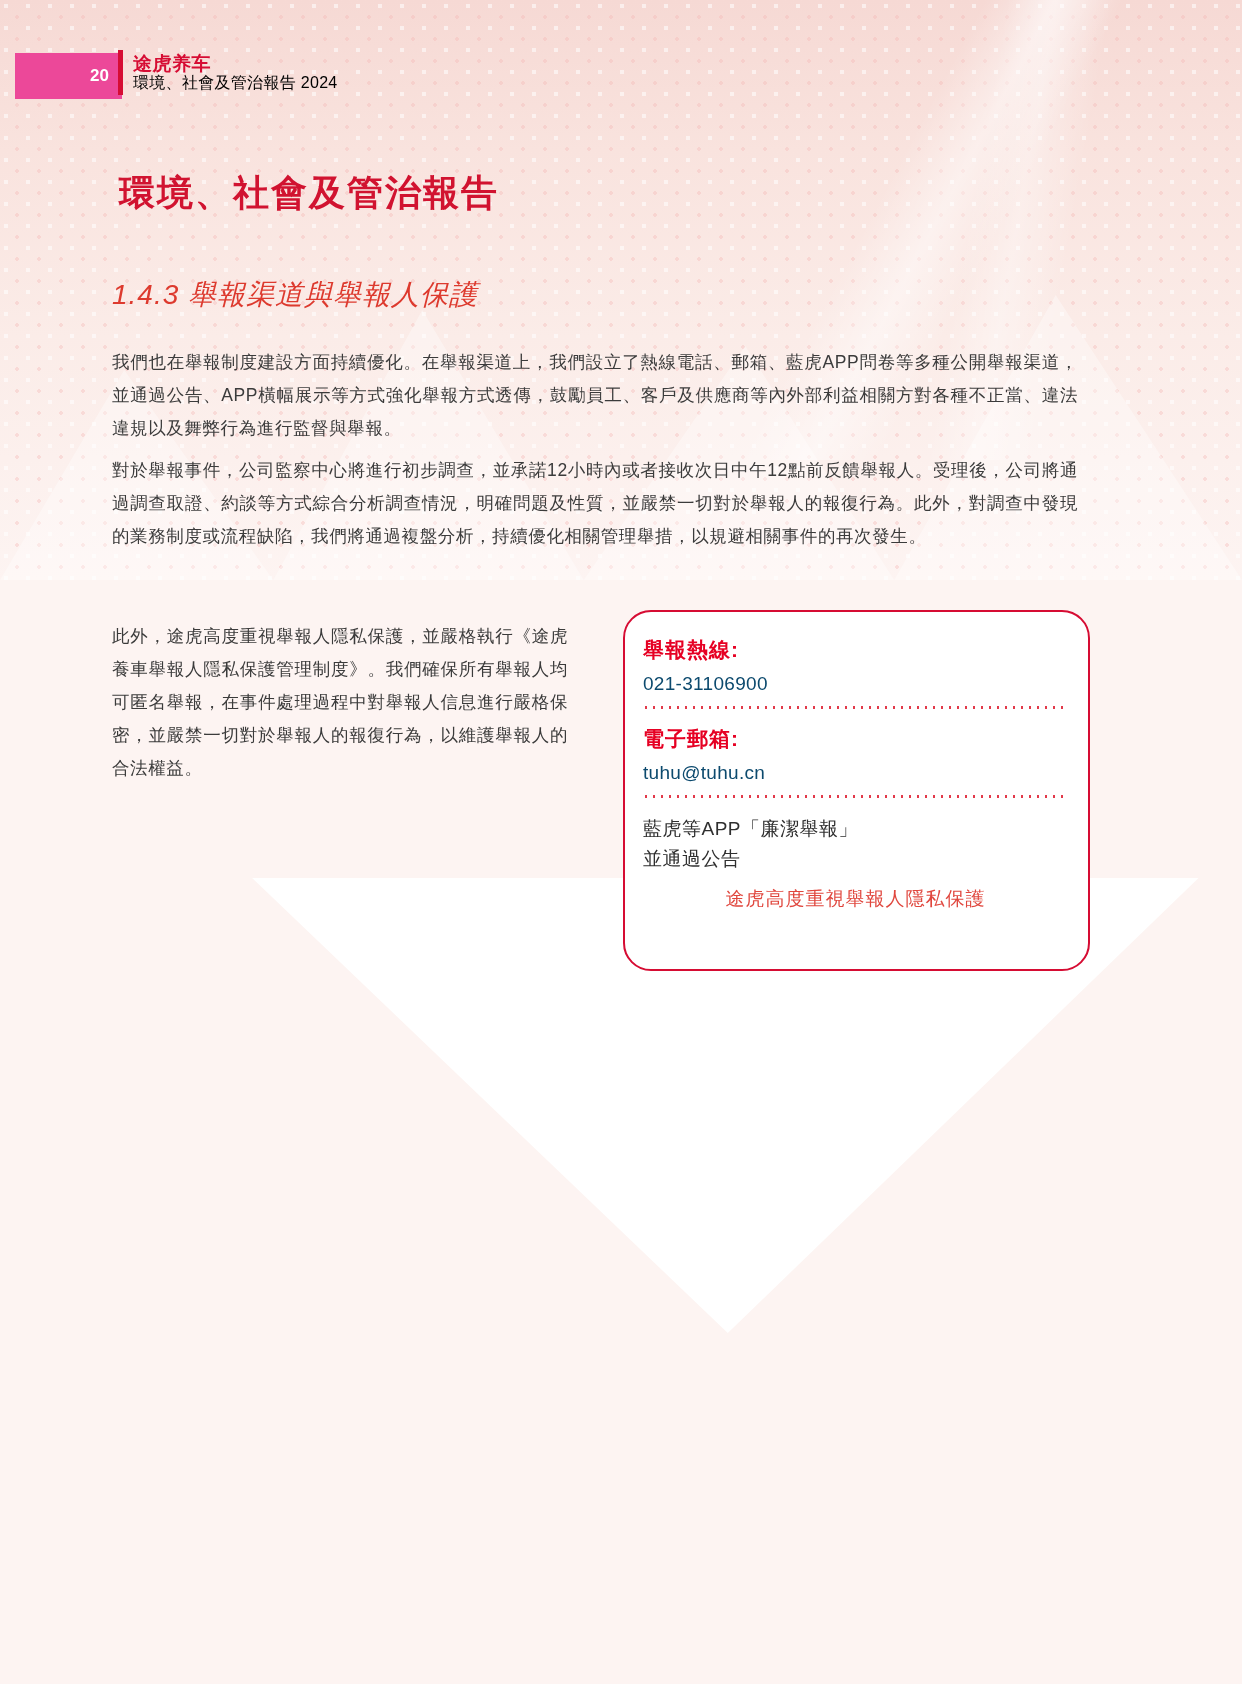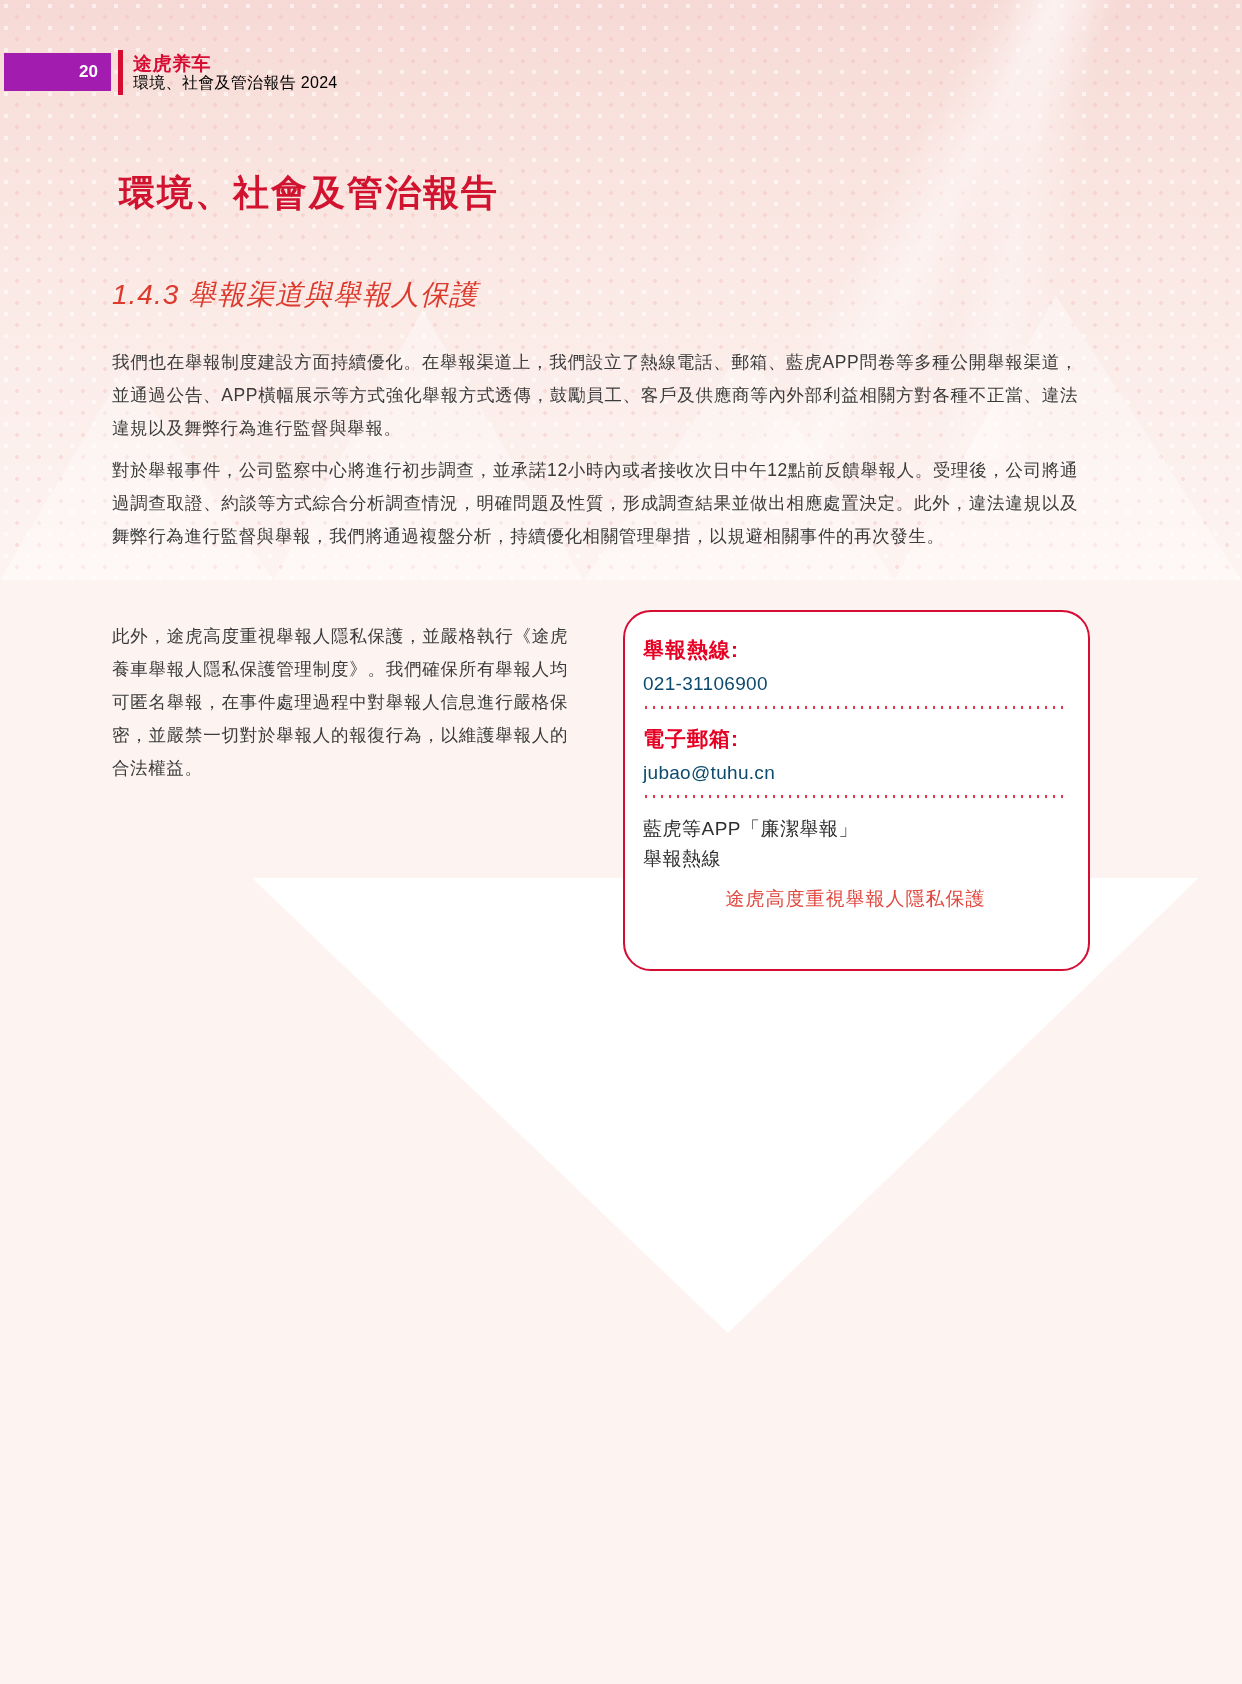--- a/index.html
+++ b/index.html
@@ -28,22 +28,22 @@
     background:#ffffff;
     clip-path:polygon(0 100%,10% 30%,22% 100%,34% 10%,47% 100%,60% 22%,72% 100%,85% 5%,100% 100%);
   }
   .bg-chevron{
     position:absolute;left:0;top:878px;width:1242px;height:455px;
     background:#ffffff;
     clip-path:polygon(20.3% 0,96.5% 0,58.6% 100%);
   }
   
   .page-band{
-    position:absolute;left:4px;top:53px;width:107px;height:38px;
-    background:#a21caf;color:#ffffff;
+    position:absolute;left:15px;top:53px;width:107px;height:46px;
+    background:#ec4899;color:#ffffff;
     display:flex;align-items:center;justify-content:flex-end;
     font-size:17px;font-weight:bold;padding-right:13px;box-sizing:border-box;
   }
   .header-bar{
     position:absolute;left:118px;top:50px;width:5px;height:45px;background:#d60c33;
   }
   .brand{
     position:absolute;left:133px;top:51px;font-size:19px;font-weight:bold;color:#d60c33;
     letter-spacing:.5px;
   }
@@ -106,31 +106,31 @@
     <span>20</span>
   </div>
   <div class="header-bar"></div>
   <div class="brand">途虎养车</div>
   <div class="report-name">環境、社會及管治報告 2024</div>
 
   <div class="doc-title">環境、社會及管治報告</div>
   <div class="section-heading">1.4.3 舉報渠道與舉報人保護</div>
 
   <p class="para para-1">我們也在舉報制度建設方面持續優化。在舉報渠道上，我們設立了熱線電話、郵箱、藍虎APP問卷等多種公開舉報渠道，並通過公告、APP橫幅展示等方式強化舉報方式透傳，鼓勵員工、客戶及供應商等內外部利益相關方對各種不正當、違法違規以及舞弊行為進行監督與舉報。</p>
-  <p class="para para-2">對於舉報事件，公司監察中心將進行初步調查，並承諾12小時內或者接收次日中午12點前反饋舉報人。受理後，公司將通過調查取證、約談等方式綜合分析調查情況，明確問題及性質，形成調查結果並做出相應處置決定。此外，違法違規以及舞弊行為進行監督與舉報，我們將通過複盤分析，持續優化相關管理舉措，以規避相關事件的再次發生。</p>
+  <p class="para para-2">對於舉報事件，公司監察中心將進行初步調查，並承諾12小時內或者接收次日中午12點前反饋舉報人。受理後，公司將通過調查取證、約談等方式綜合分析調查情況，明確問題及性質，並嚴禁一切對於舉報人的報復行為。此外，對調查中發現的業務制度或流程缺陷，我們將通過複盤分析，持續優化相關管理舉措，以規避相關事件的再次發生。</p>
   <p class="para para-3">此外，途虎高度重視舉報人隱私保護，並嚴格執行《途虎養車舉報人隱私保護管理制度》。我們確保所有舉報人均可匿名舉報，在事件處理過程中對舉報人信息進行嚴格保密，並嚴禁一切對於舉報人的報復行為，以維護舉報人的合法權益。</p>
 
   <div class="channel-box">
     <p class="ch-label">舉報熱線:</p>
     <p class="ch-value">021-31106900</p>
     <div class="ch-dots"></div>
 
     <p class="ch-label">電子郵箱:</p>
-    <p class="ch-value">jubao@tuhu.cn</p>
+    <p class="ch-value">tuhu@tuhu.cn</p>
     <div class="ch-dots"></div>
 
     <p class="ch-survey-line">藍虎等APP「廉潔舉報」</p>
-    <p class="ch-survey-line">舉報熱線</p>
+    <p class="ch-survey-line">並通過公告</p>
 
     <div class="ch-caption">途虎高度重視舉報人隱私保護</div>
   </div>
 
 </div>
 
 </body></html>

